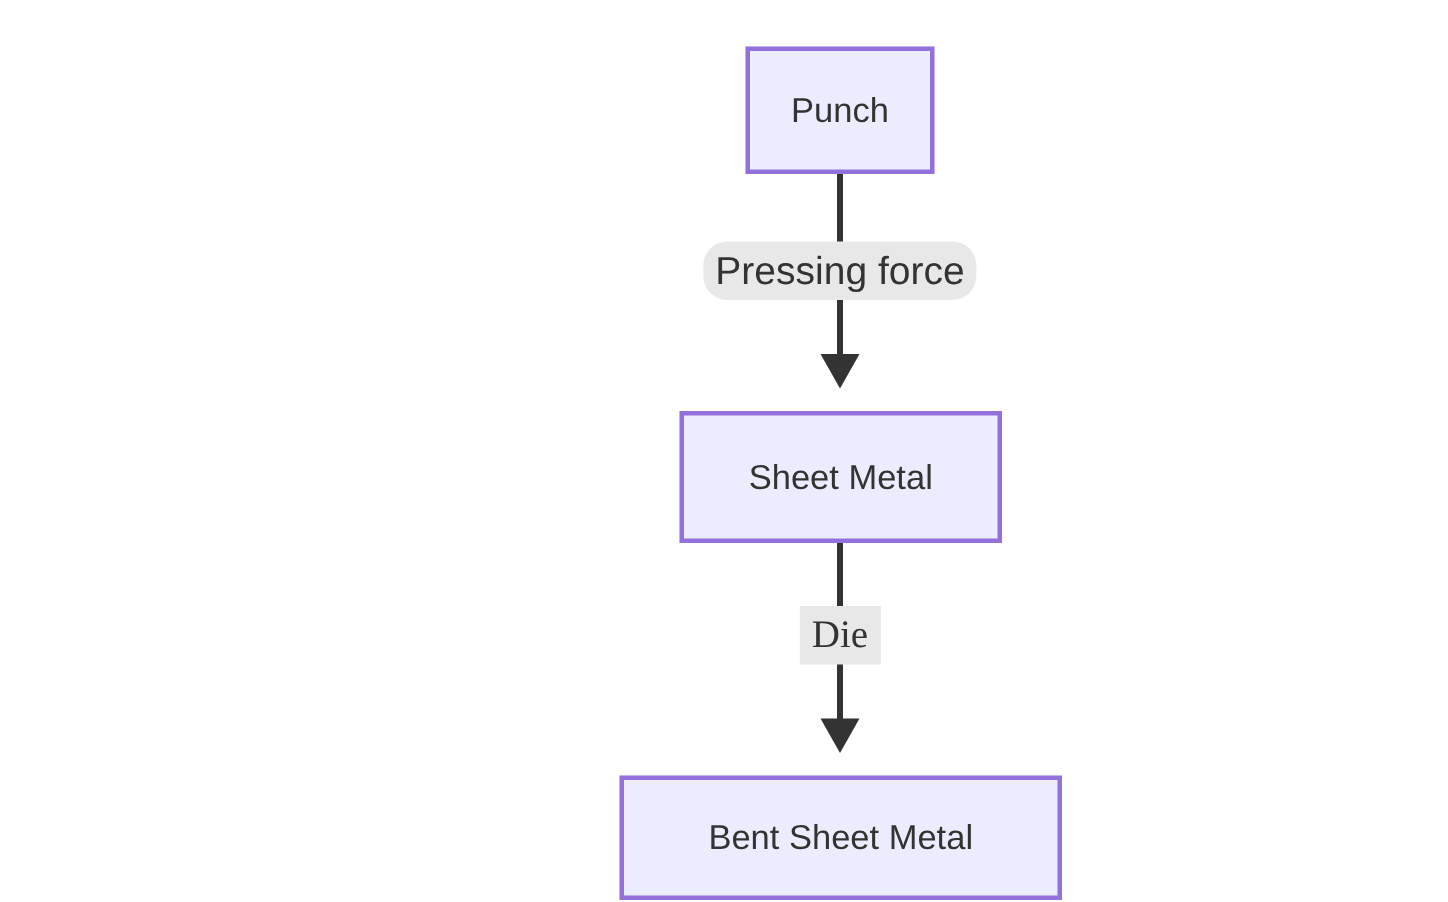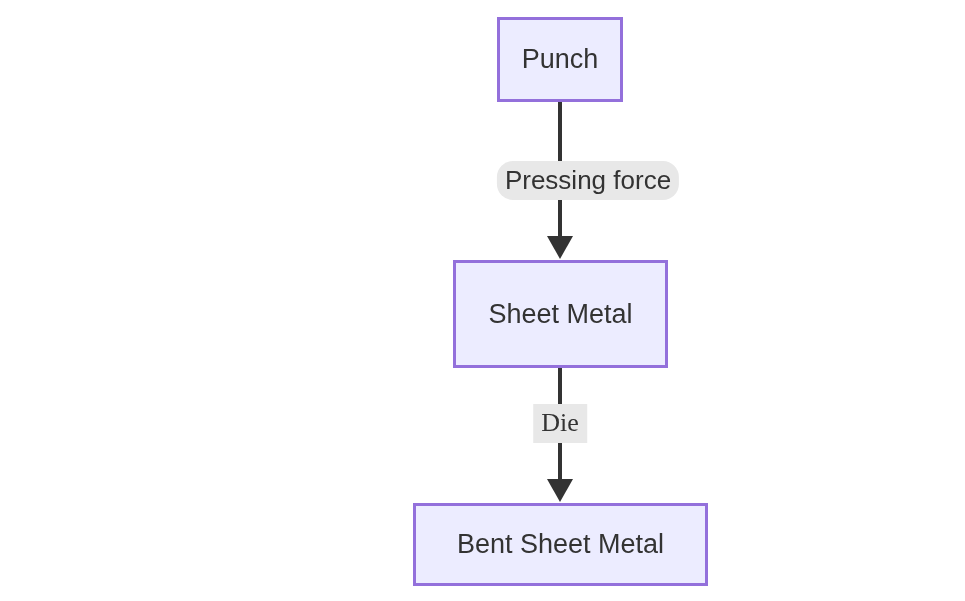--- a/index.html
+++ b/index.html
@@ -17,23 +17,24 @@
   }
   .node {
     position: absolute;
     box-sizing: border-box;
     background: var(--node-fill, #ECECFF);
     border: 3px solid var(--node-border, #9370DB);
     color: var(--text-color, #333333);
     display: flex;
     align-items: center;
     justify-content: center;
-    font-size: 27px;
+    font-size: 23px;
     line-height: 1;
     z-index: 2;
+    margin-top: 14px;
   }
   .edge-line {
     position: absolute;
     width: 4px;
     background: var(--edge-color, #333333);
     z-index: 1;
   }
   .arrowhead {
     position: absolute;
     width: 0;
@@ -59,28 +60,28 @@
 <body>
 
 <div class="canvas" style="--bg: #ffffff; --node-fill: #ECECFF; --node-border: #9370DB; --text-color: #333333; --edge-color: #333333; --edge-label-bg: #e8e8e8;">
 
   <div class="edge-line" style="left:558px; top:102px; height:137px;"></div>
   <div class="arrowhead" style="left:547px; top:236px;"></div>
 
   <div class="edge-line" style="left:558px; top:344px; height:137px;"></div>
   <div class="arrowhead" style="left:547px; top:479px;"></div>
 
-  <div class="edge-label" style="left:588px; top:161px;border-radius:16px;">Pressing force</div>
+  <div class="edge-label" style="left:560px; top:161px;border-radius:16px;">Pressing force</div>
   <div class="edge-label" style="left:560px; top:404px;font-family:Liberation Serif, serif;">Die</div>
 
   <div class="node" style="left:497px; top:17px; width:126px; height:85px;">
     <span>Punch</span>
   </div>
 
-  <div class="node" style="left:453px; top:260px; width:215px; height:108px;">
+  <div class="node" style="left:453px; top:260px; width:215px; height:88px;">
     <span>Sheet Metal</span>
   </div>
 
   <div class="node" style="left:413px; top:503px; width:295px; height:83px;align-items:center;">
     <span>Bent Sheet Metal</span>
   </div>
 
 </div>
 
 </body></html>

